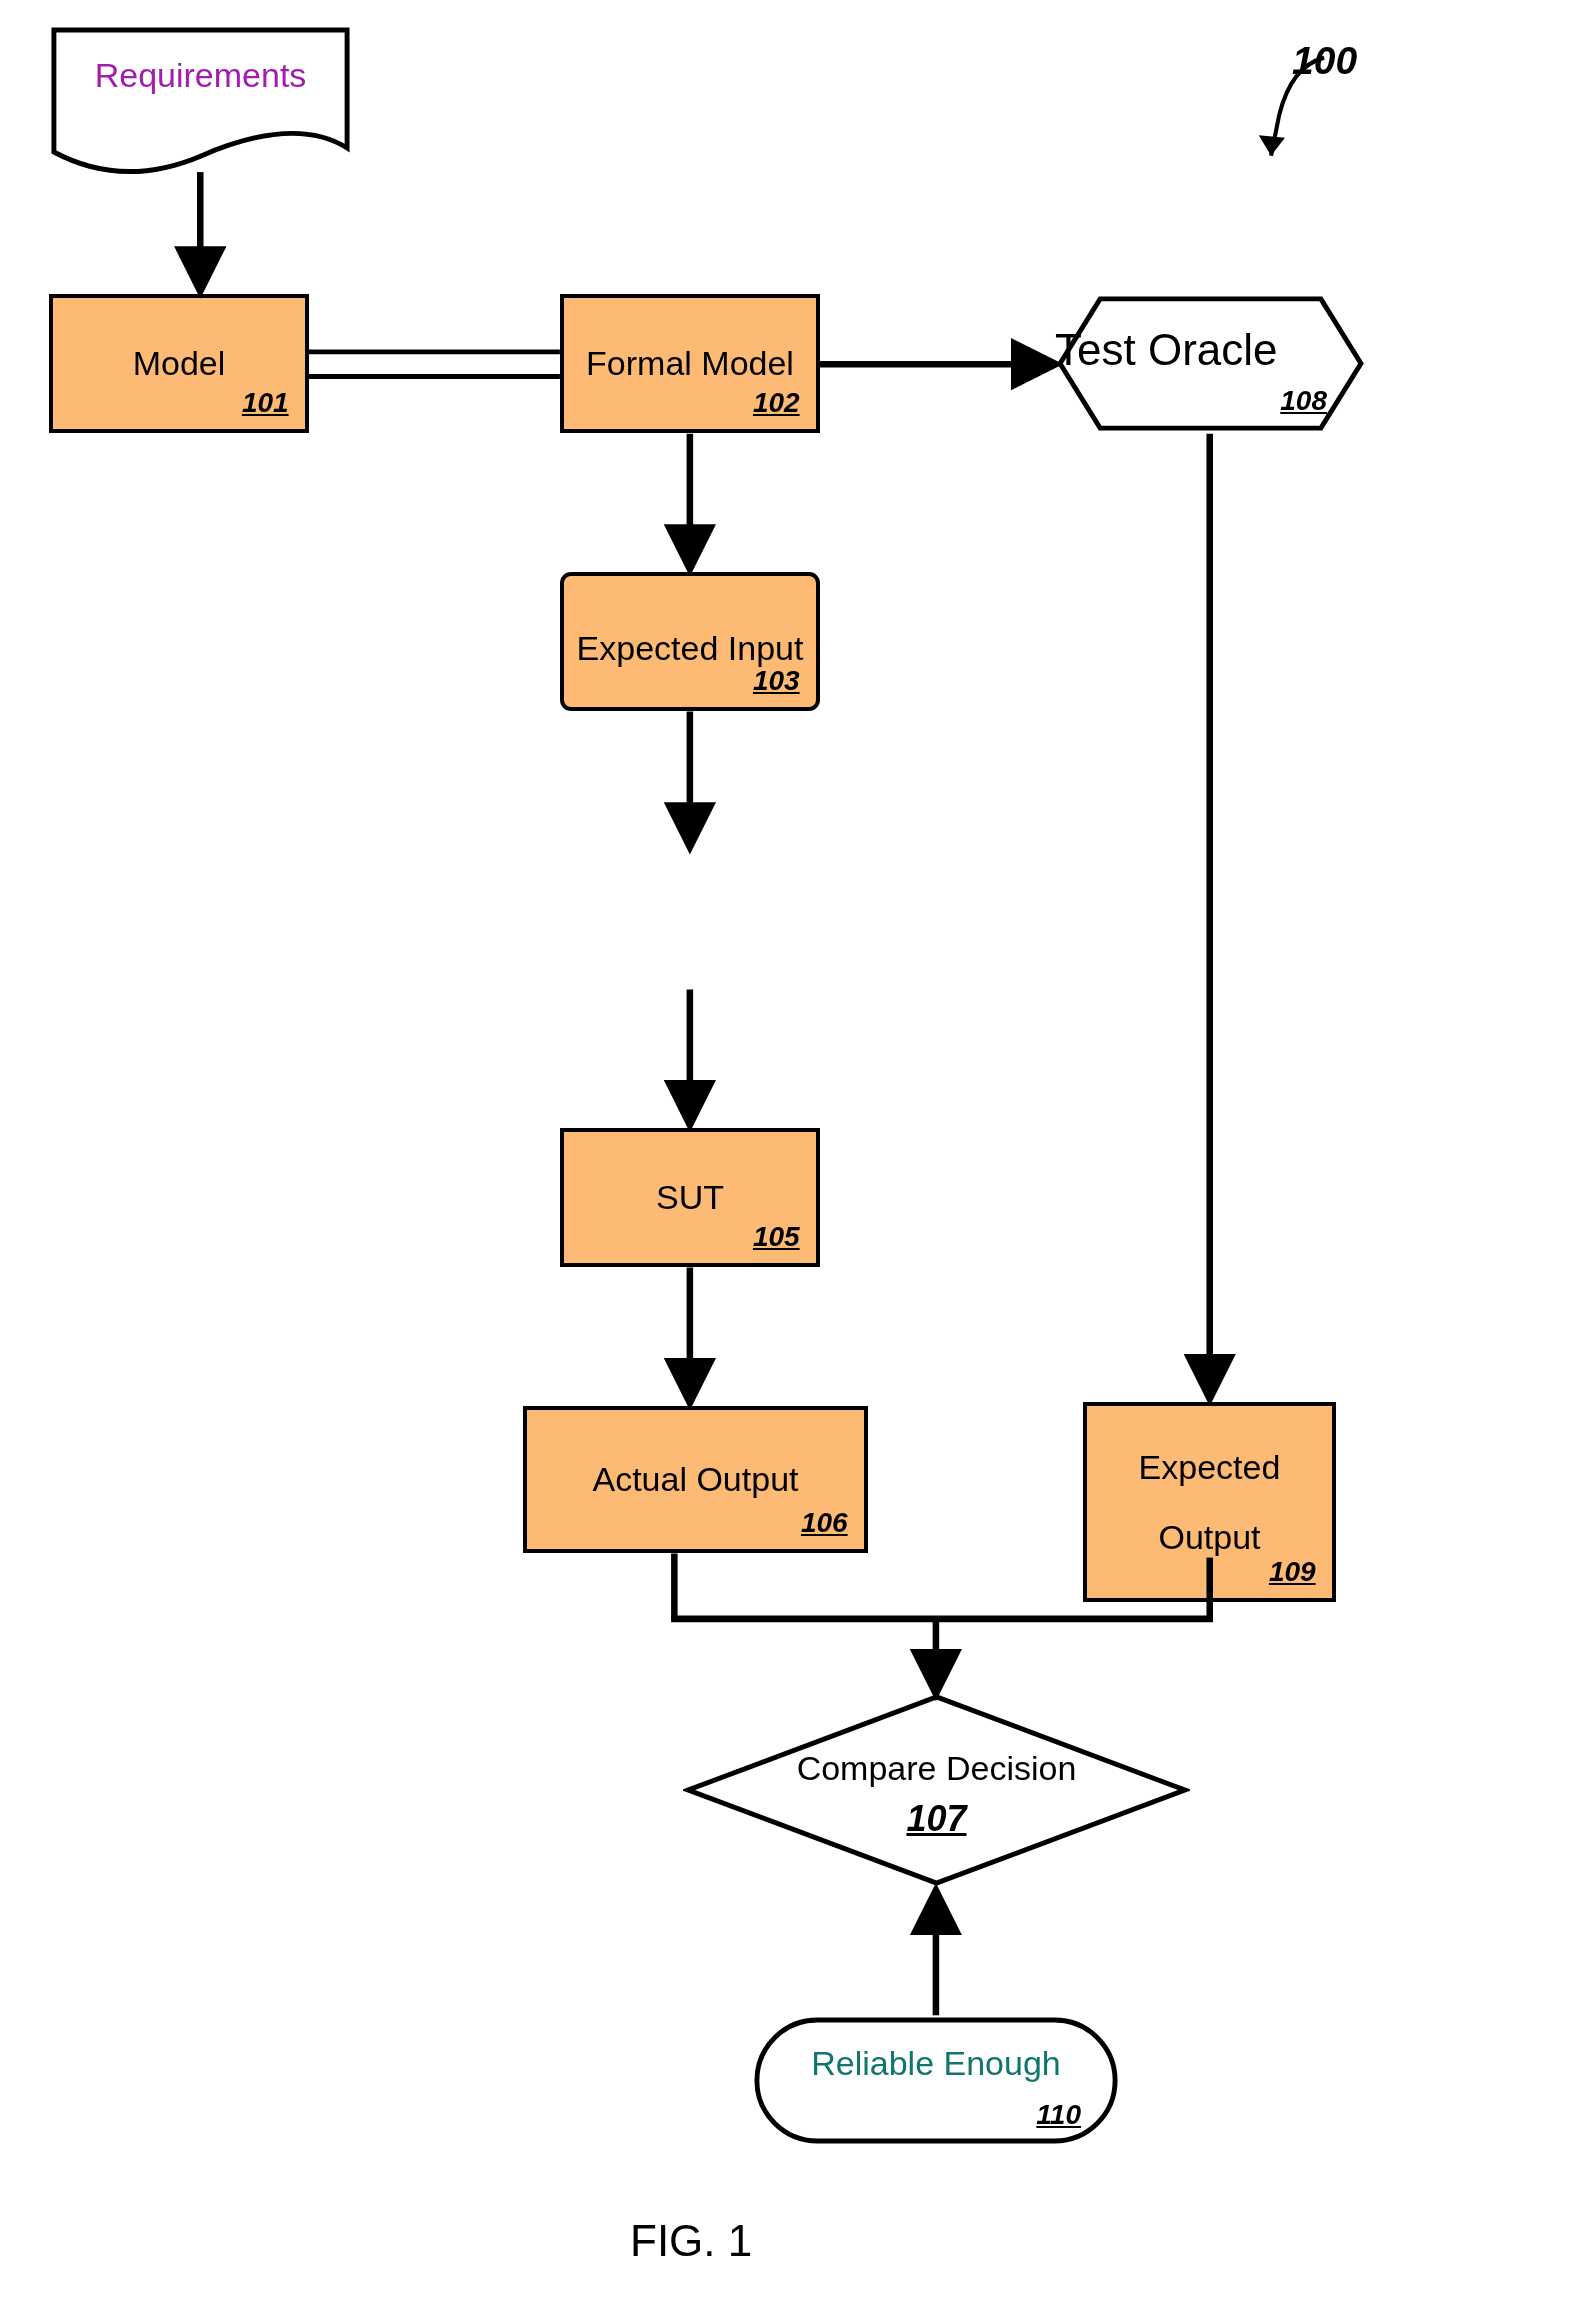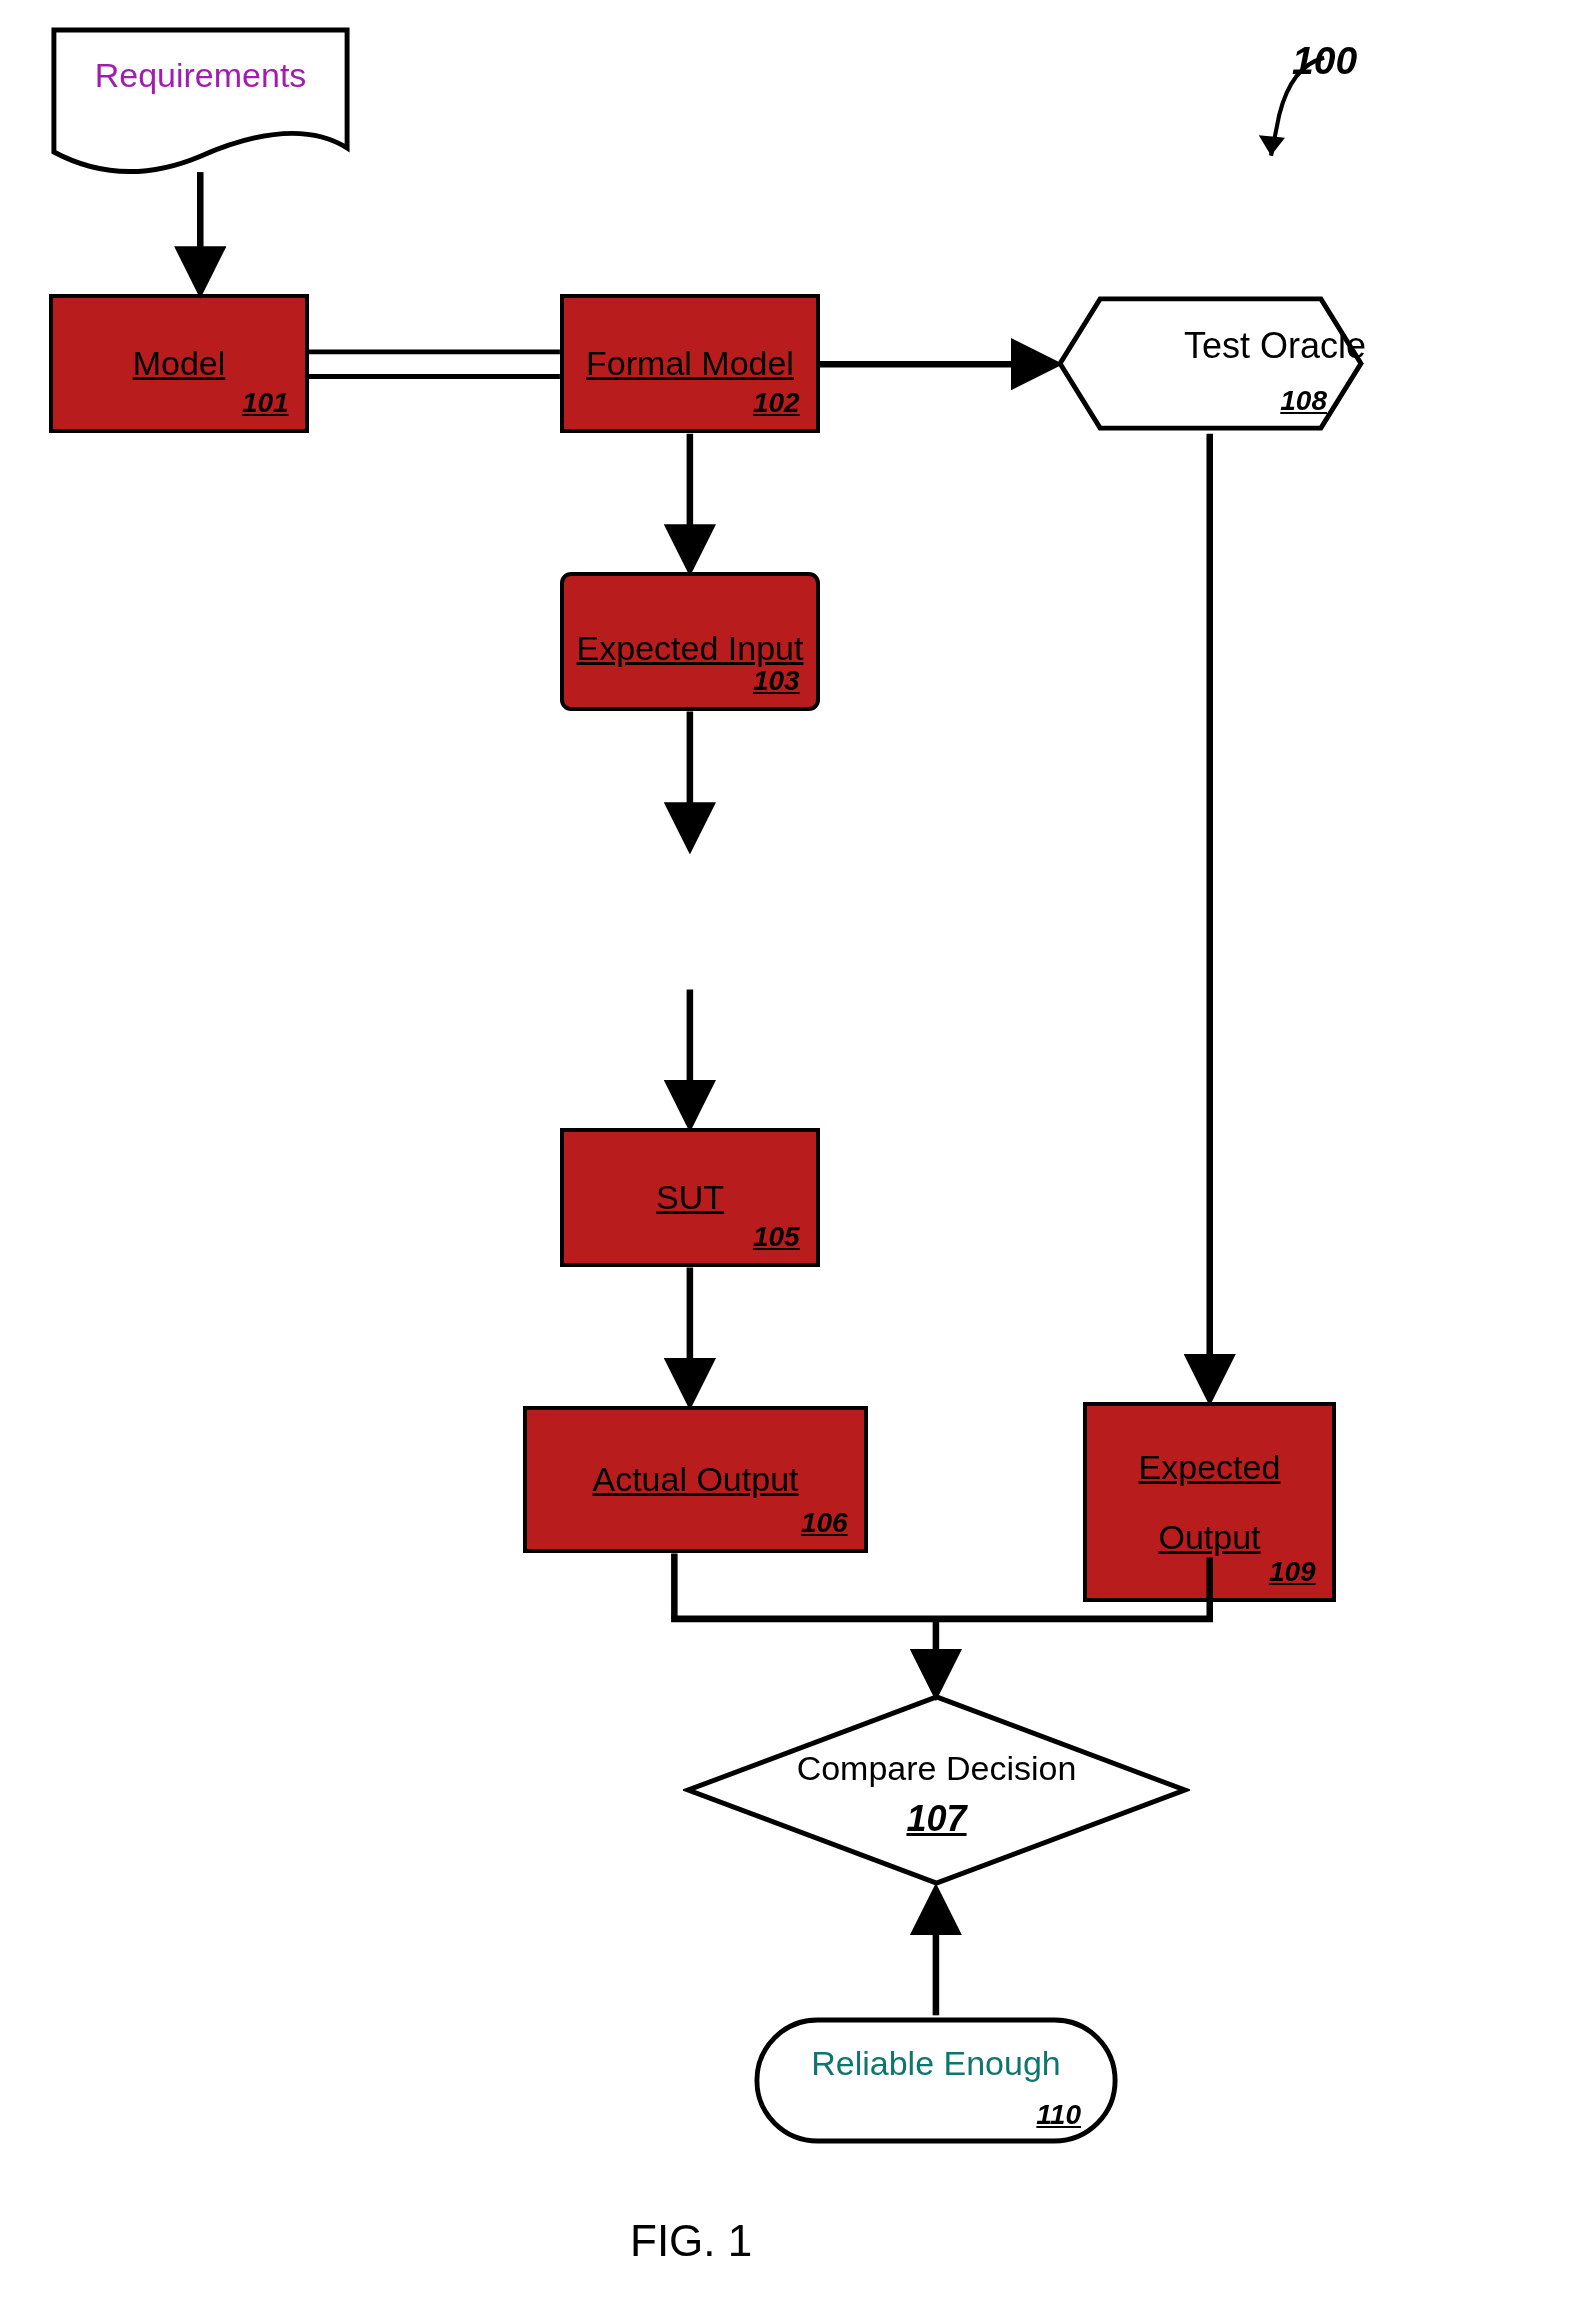--- a/index.html
+++ b/index.html
@@ -18,22 +18,21 @@
     position: absolute;
     box-sizing: border-box;
     display: flex;
     flex-direction: column;
     align-items: center;
     justify-content: center;
     text-align: center;
   }
   .rect {
     border: 4.9px solid #000;
-    background: #b91c1c;
-    text-decoration: underline;
+    background: #fdba74;
   }
   .label {
     font-size: 34px;
     color: #000;
     line-height: 1.25;
     padding: 0 8.2px;
   }
   .ref {
     font-size: 28px;
     font-weight: bold;
@@ -75,22 +74,22 @@
     font-size: 34px;
     color: #a21caf;
     padding-top: 31px;
   }
   
   .hex-shape { position:absolute; }
   .hex-shape svg { display:block; }
   .hex-text {
     position:absolute;
     left:0; right:0; top:0;
-    text-align:right;
-    font-size:36px;
+    text-align:left;
+    font-size:44px;
     color:#000;
     padding-top:31px;
   }
   .hex-ref {
     position:absolute;
     right: 39px;
     bottom: 16.4px;
     font-size:28px;
     font-weight:bold;
     font-style: italic;

